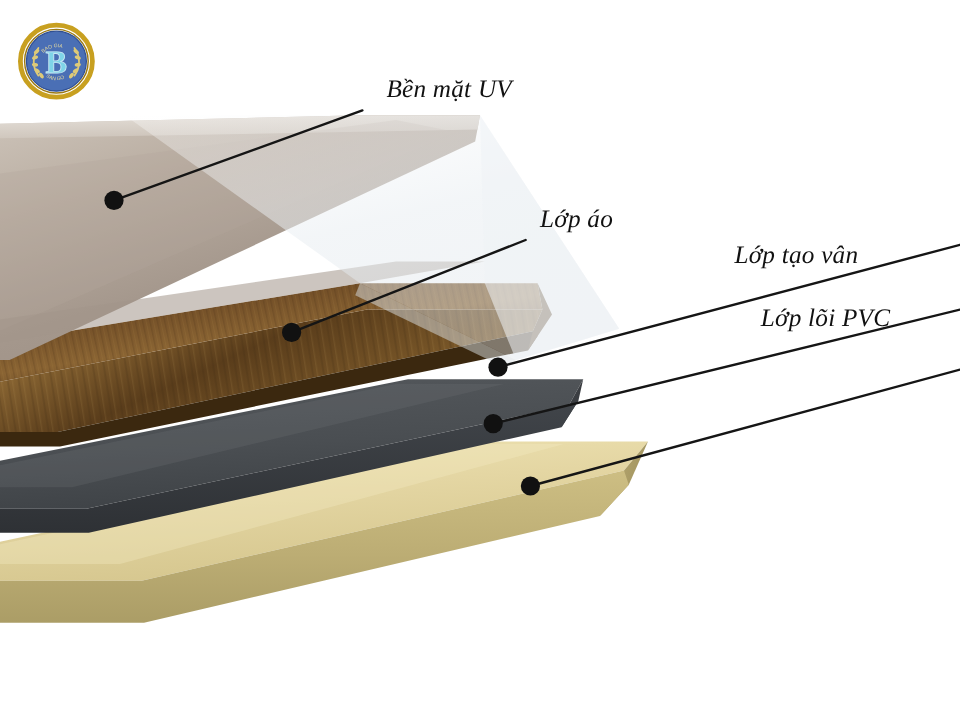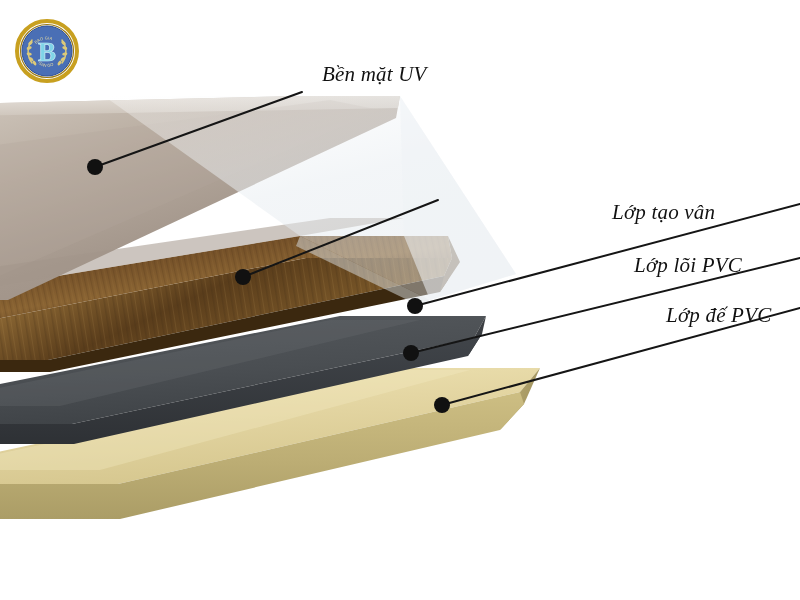--- a/index.html
+++ b/index.html
@@ -224,17 +224,17 @@
     <g fill="#111111">
       <circle cx="95" cy="167" r="8"></circle>
       <circle cx="243" cy="277" r="8"></circle>
       <circle cx="415" cy="306" r="8"></circle>
       <circle cx="411" cy="353" r="8"></circle>
       <circle cx="442" cy="405" r="8"></circle>
     </g>
   </svg>
 
   <div class="label" id="label-uv">Bền mặt UV</div>
+  <div class="label" id="label-ao">Lớp áo</div>
   <div class="label" id="label-loi">Lớp lõi PVC</div>
   <div class="label" id="label-van">Lớp tạo vân</div>
-  <div class="label" id="label-de">Lớp đế PVC</div>
 
 </div>
 
 </body></html>

